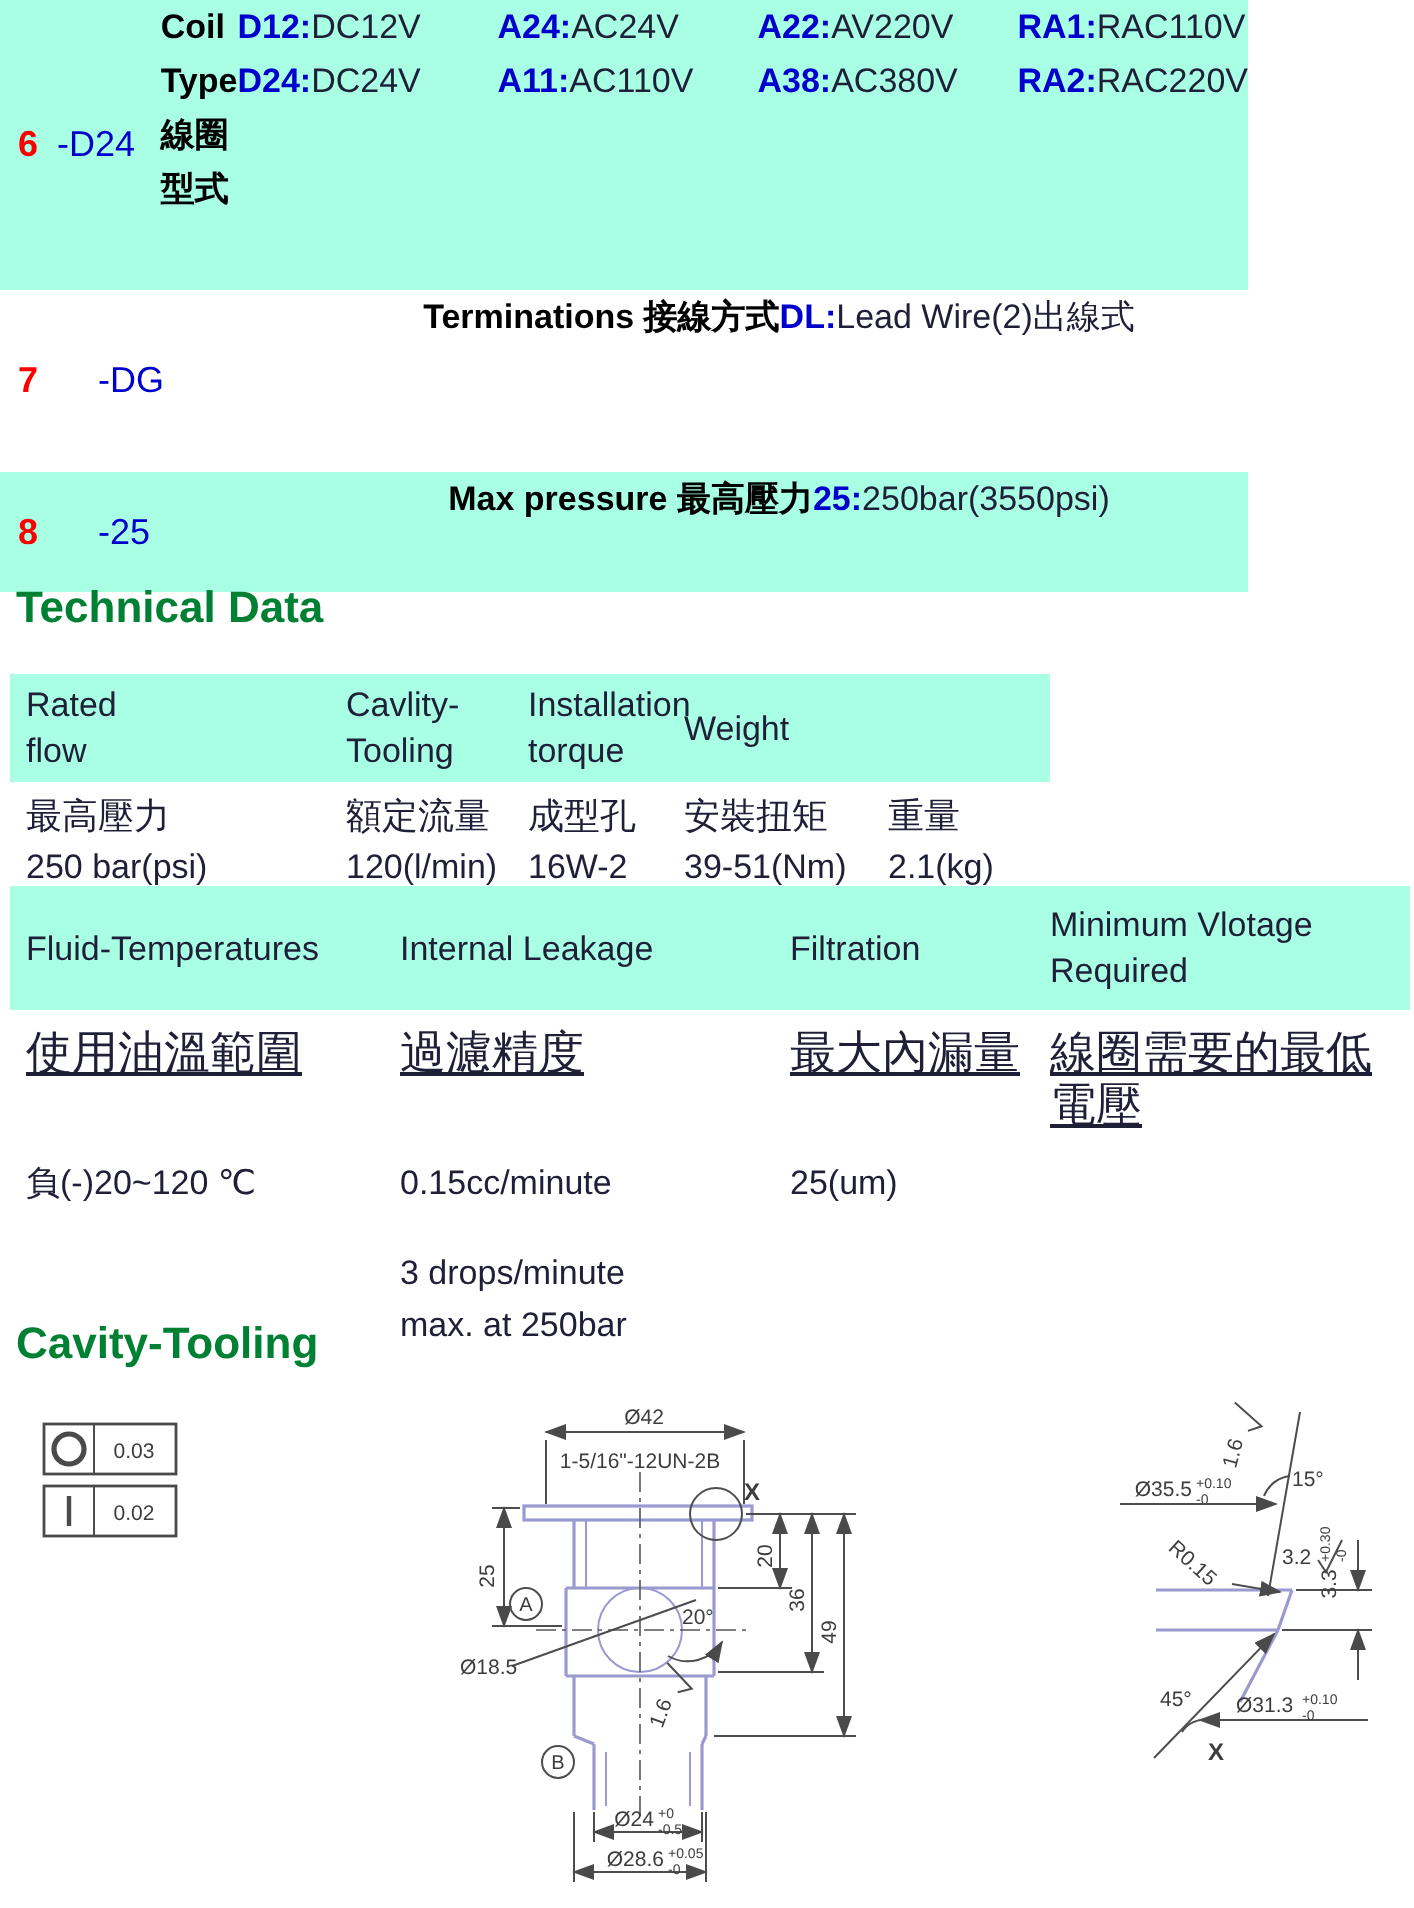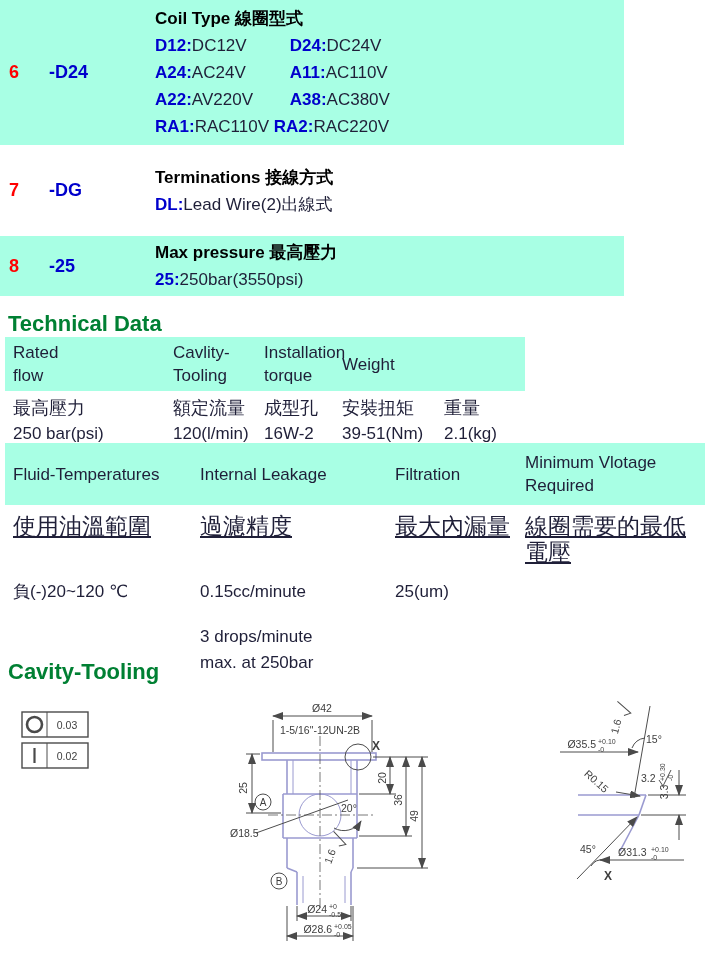--- a/index.html
+++ b/index.html
@@ -17,30 +17,30 @@
     font-family:"Liberation Sans","DejaVu Sans",sans-serif;color:var(--ink);
   }
   
   .band{position:absolute;left:0;width:624px;display:flex;}
   #row6{top:0;height:145px;background:var(--cyan);}
   #row7{top:145px;height:91px;background:#fff;}
   #row8{top:236px;height:60px;background:var(--cyan);}
   .cell-num{width:40px;padding-left:9px;display:flex;align-items:center;
     color:var(--red);font-weight:bold;font-size:18px;}
   .cell-code{width:106px;display:flex;align-items:center;
-    color:var(--blue);font-weight:bold;font-size:18px;}
-  .cell-opts{flex:1;display:flex;flex-direction:column;justify-content:center;font-size:17px;}
+    color:var(--blue);font-weight:normal;font-size:18px;}
+  .cell-opts{flex:1;display:flex;flex-direction:row;justify-content:center;font-size:17px;}
   .opt-title{font-weight:bold;color:#000;line-height:27px;}
   .opt-line{line-height:27px;color:var(--ink);}
   .codeb{color:var(--blue);font-weight:bold;}
   .pair{display:inline-block;}
   .pair.w{min-width:130px;}
   
   .green-h{position:absolute;left:8px;color:var(--green);font-size:22px;font-weight:bold;margin:0;}
-  #h-tech{top:311px;}
+  #h-tech{top:291px;}
   #h-cavity{top:659px;}
   
   .grid1{display:grid;grid-template-columns:160px 91px 78px 102px 89px;}
   #table1{position:absolute;top:337px;left:5px;width:520px;font-size:17px;}
   #table1 .head{background:var(--cyan);}
   #table1 .head>div{padding:4px 0 4px 8px;line-height:23px;}
   #table1 .head>div.vcenter{display:flex;align-items:center;}
   #table1 .zh>div{padding:4px 0 0 8px;line-height:26px;font-size:18px;}
   #table1 .val>div{padding:0 0 0 8px;line-height:25px;}
   

